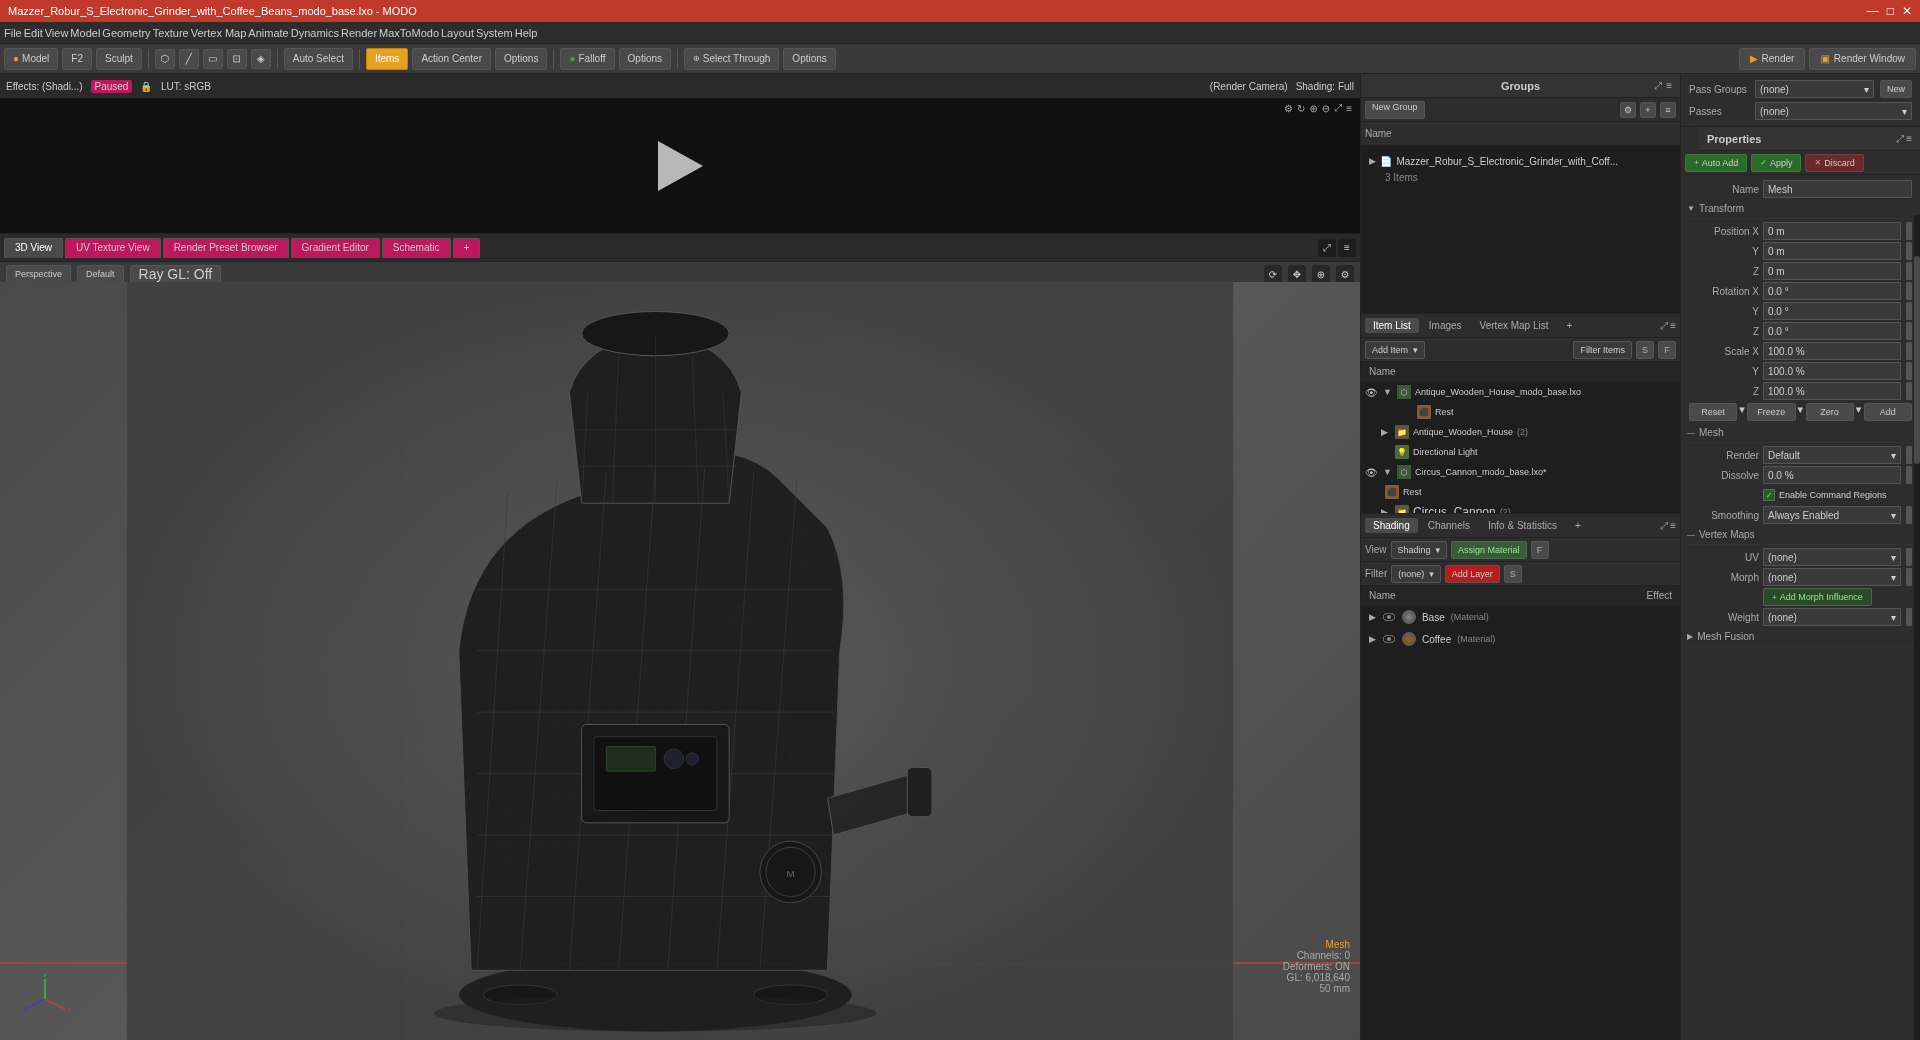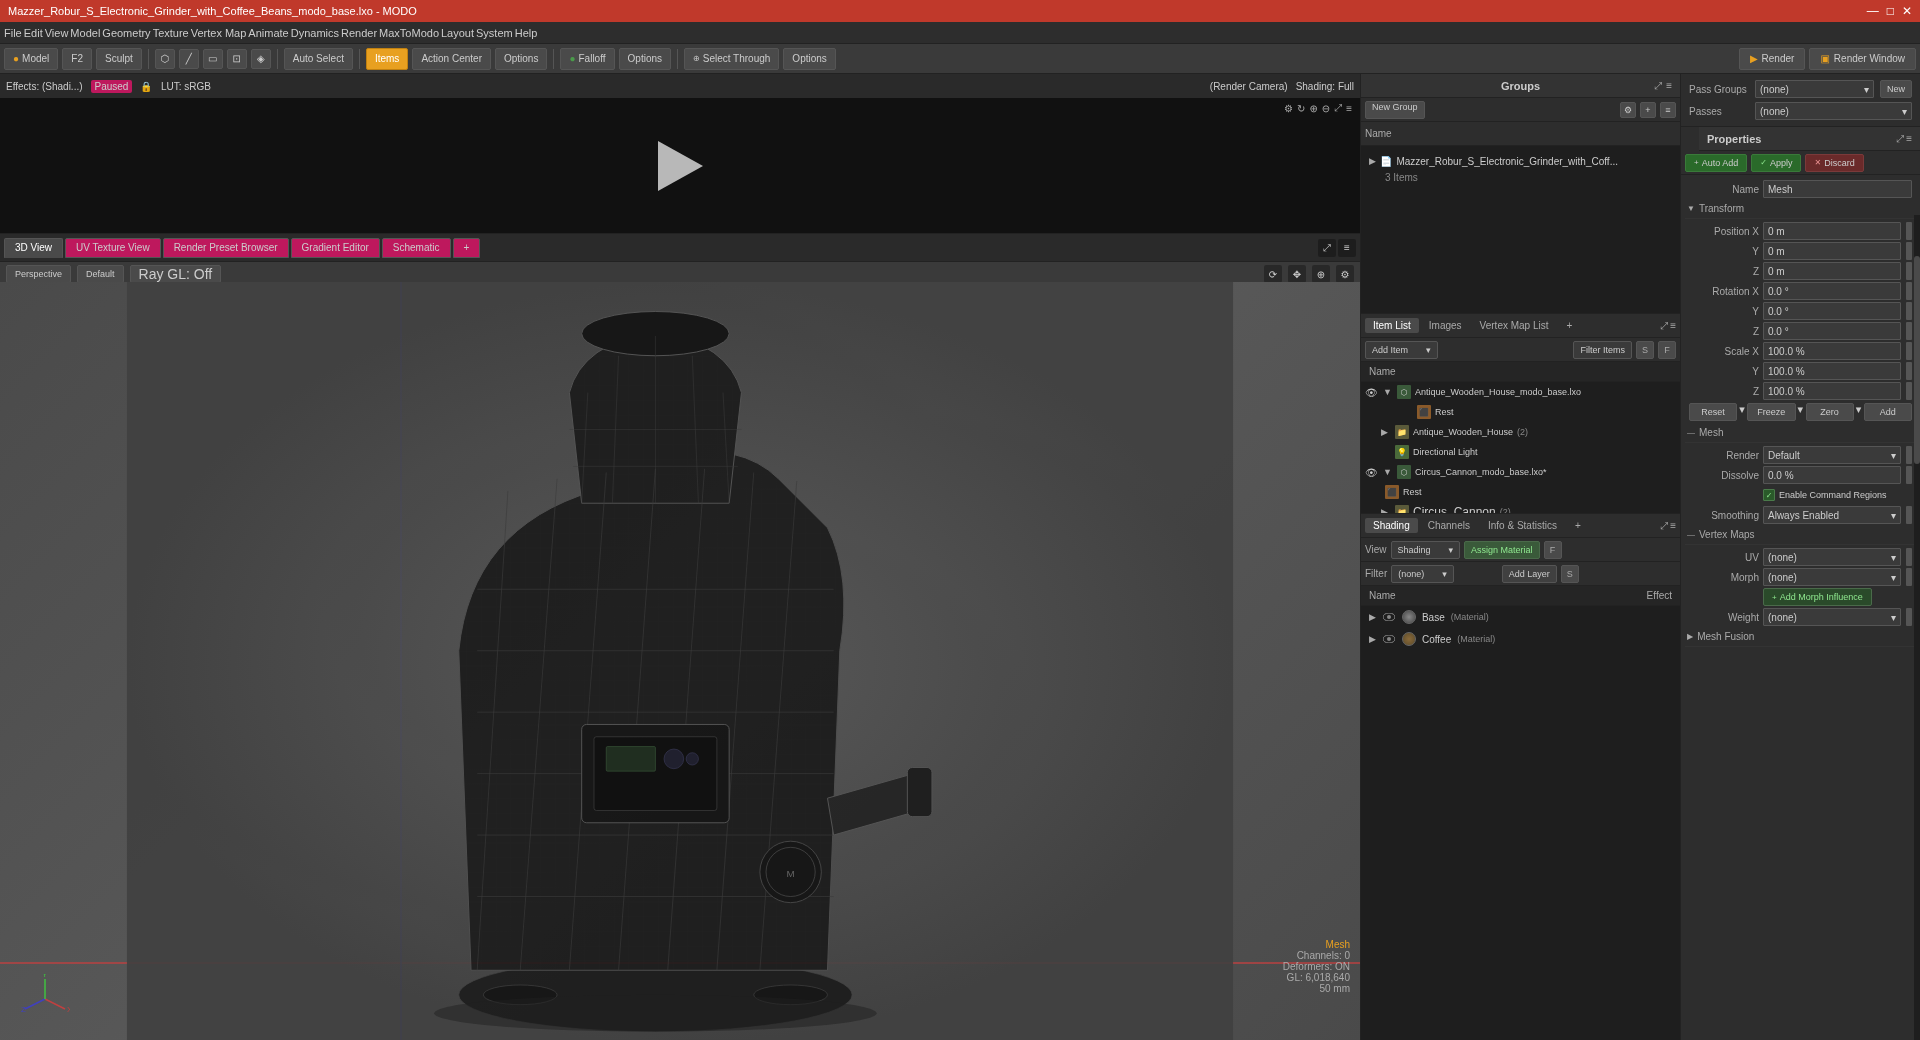--- a/index.html
+++ b/index.html
@@ -188,21 +188,21 @@
       height: 24px; background: #2d2d2d; display: flex; align-items: center;
       padding: 0 4px; gap: 2px; border-bottom: 1px solid #222;
     }
     #shading-toolbar {
       height: 24px; background: #2d2d2d; display: flex; align-items: center;
       padding: 0 4px; gap: 4px; border-bottom: 1px solid #222;
     }
     .dropdown-btn {
       height: 18px; padding: 0 6px; background: #3a3a3a; border: 1px solid #555;
       color: #ccc; font-size: 9px; cursor: pointer; border-radius: 2px;
-      display: flex; align-items: center; gap: 18px;
+      display: flex; align-items: center; gap: 5px;
     }
     #shading-list-header {
       height: 20px; background: #252525; display: flex; align-items: center;
       padding: 0 8px; gap: 20px; border-bottom: 1px solid #222; font-size: 10px; color: #aaa;
     }
     #shading-content {
       flex: 1; background: #1e1e1e; overflow-y: auto;
     }
     .shading-row {
       display: flex; align-items: center; height: 22px; padding: 0 8px;
@@ -657,21 +657,21 @@
             <span>Assign Material</span>
           </div>
           <div style="width:18px; height:18px; background:#4a4a4a; border:1px solid #555; border-radius:2px; display:flex; align-items:center; justify-content:center; font-size:9px; color:#aaa; cursor:pointer;">F</div>
         </div>
         <div id="shading-toolbar2" style="height:24px; background:#2d2d2d; display:flex; align-items:center; padding:0 4px; gap:4px; border-bottom:1px solid #222;">
           <span style="font-size:10px; color:#aaa;">Filter</span>
           <div class="dropdown-btn">
             <span>(none)</span>
             <span>▾</span>
           </div>
-          <div class="dropdown-btn" style="background:#404040;margin-left:44px;">
+          <div class="dropdown-btn" style="background:#b91c1c;">
             <span>Add Layer</span>
           </div>
           <div style="width:18px; height:18px; background:#4a4a4a; border:1px solid #555; border-radius:2px; display:flex; align-items:center; justify-content:center; font-size:9px; color:#aaa; cursor:pointer;">S</div>
         </div>
         <div id="shading-list-header">
           <span>Name</span>
           <span style="margin-left:auto;">Effect</span>
         </div>
         <div id="shading-content">
           <div class="shading-row">

